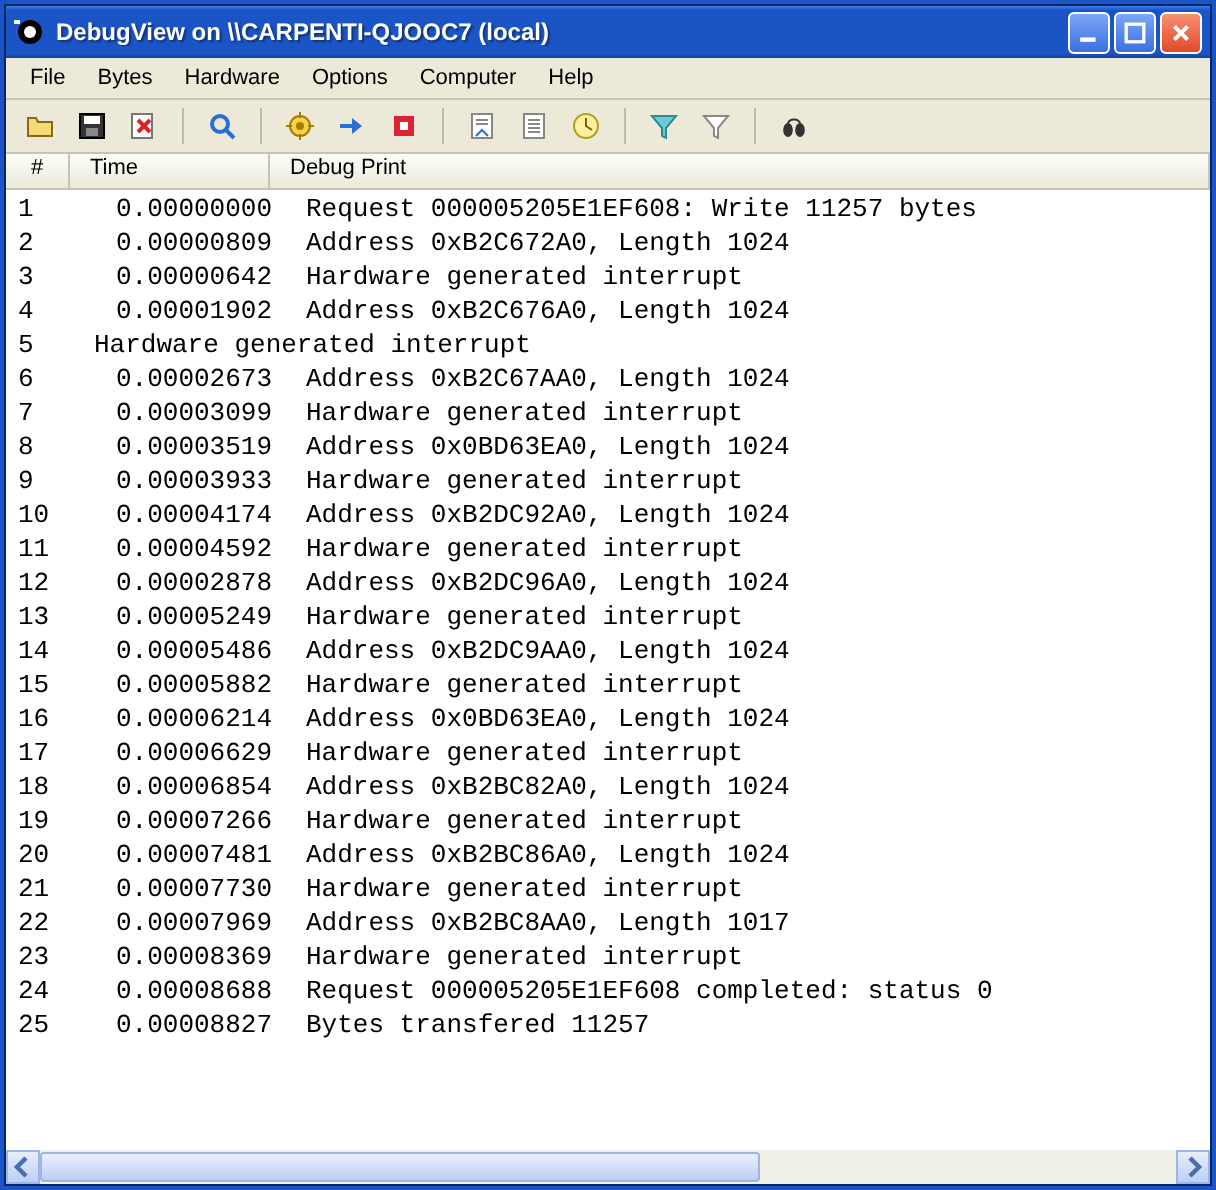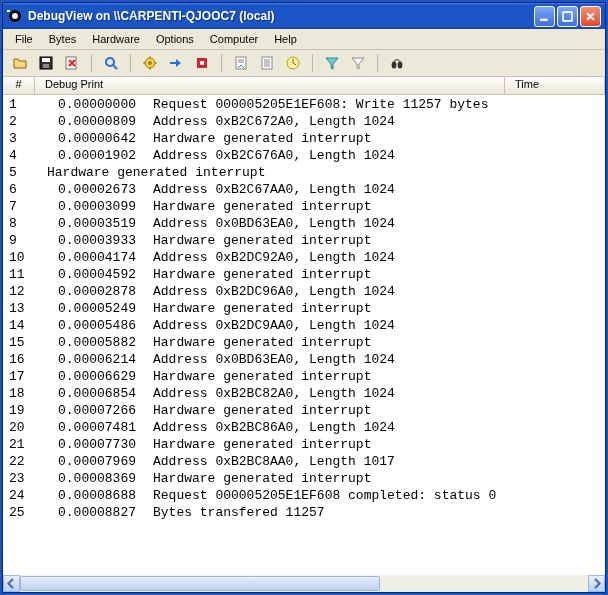--- a/index.html
+++ b/index.html
@@ -165,22 +165,22 @@
         <svg viewBox="0 0 16 16">
           <ellipse cx="5" cy="10" rx="2.4" ry="3.5" fill="#333"></ellipse>
           <ellipse cx="11" cy="10" rx="2.4" ry="3.5" fill="#333"></ellipse>
           <path d="M5 7c0-3 6-3 6 0" stroke="#333" fill="none"></path>
         </svg>
       </div>
   </div>
 
   <div class="gridheader">
     <div class="gh num">#</div>
+    <div class="gh time">Time</div>
     <div class="gh print">Debug Print</div>
-    <div class="gh time">Time</div>
   </div>
 
   <div class="gridbody" id="gridbody">
       <div class="row"><span class="cell num">1</span><span class="cell time">0.00000000</span><span class="cell print">Request 000005205E1EF608: Write 11257 bytes</span></div>
       <div class="row"><span class="cell num">2</span><span class="cell time">0.00000809</span><span class="cell print">Address 0xB2C672A0, Length 1024</span></div>
       <div class="row"><span class="cell num">3</span><span class="cell time">0.00000642</span><span class="cell print">Hardware generated interrupt</span></div>
       <div class="row"><span class="cell num">4</span><span class="cell time">0.00001902</span><span class="cell print">Address 0xB2C676A0, Length 1024</span></div>
       <div class="row"><span class="cell num">5</span><span class="cell print">Hardware generated interrupt</span></div>
       <div class="row"><span class="cell num">6</span><span class="cell time">0.00002673</span><span class="cell print">Address 0xB2C67AA0, Length 1024</span></div>
       <div class="row"><span class="cell num">7</span><span class="cell time">0.00003099</span><span class="cell print">Hardware generated interrupt</span></div>

